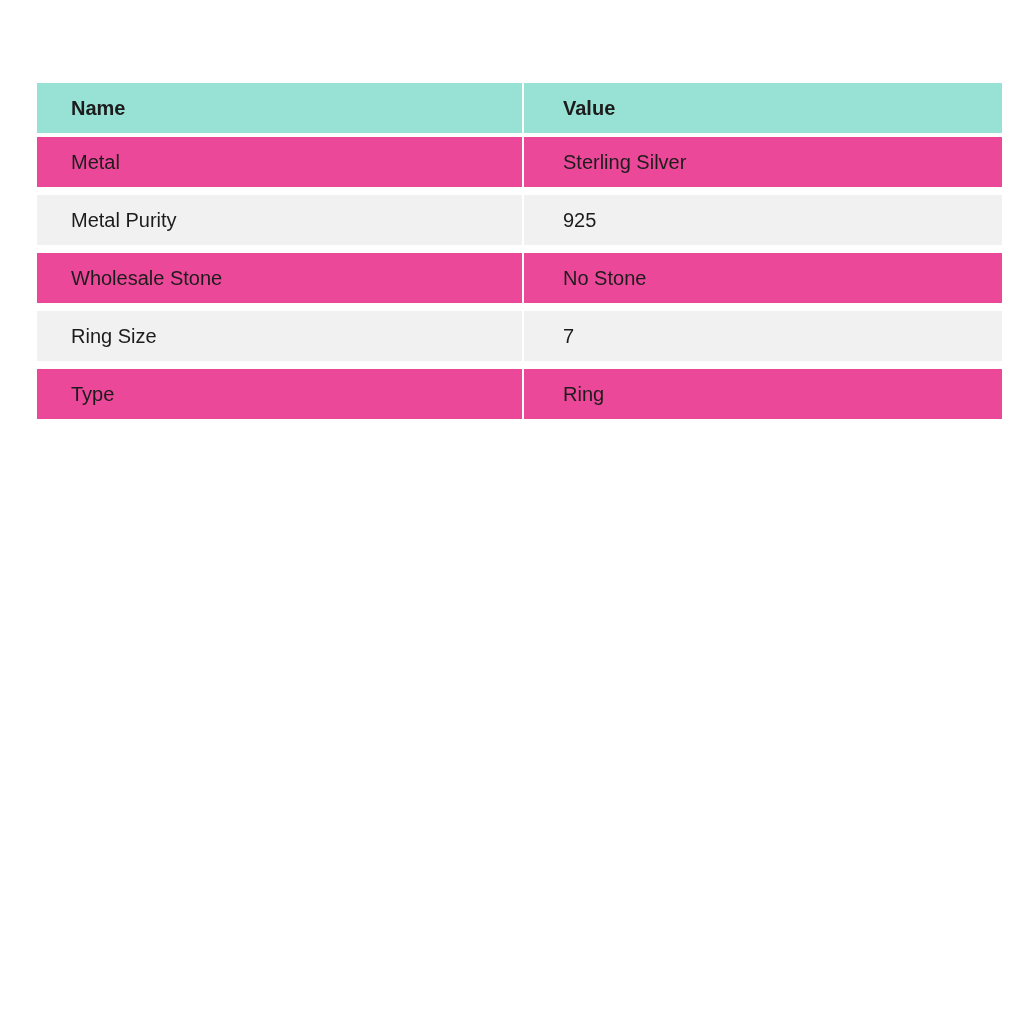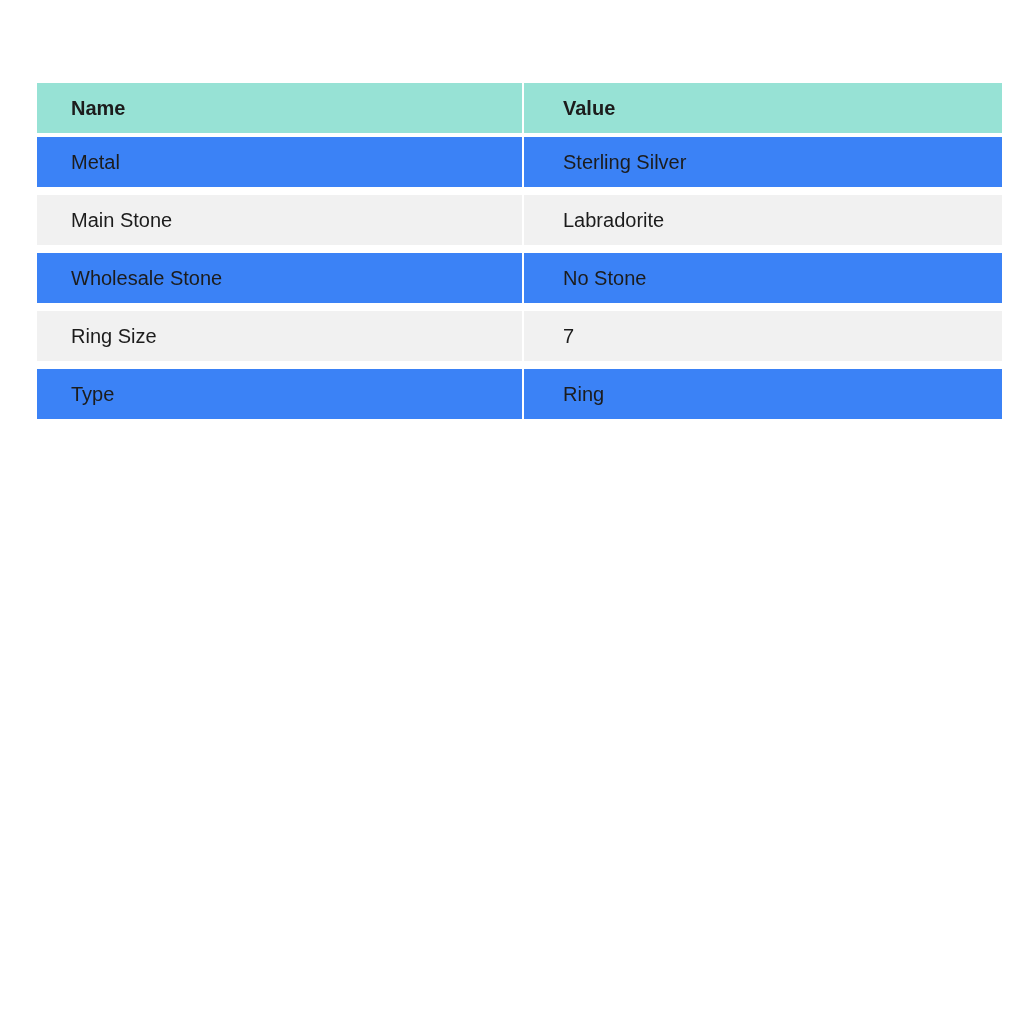--- a/index.html
+++ b/index.html
@@ -41,21 +41,21 @@
     background: var(--header-bg, #97e2d5);
     font-weight: 700;
     color: var(--text-color, #1c1c1c);
   }
   thead th:first-child { border-right: 2px solid var(--divider-color, #ffffff); margin-left: 8px; }
   th:first-child, td:first-child { padding-left: 34px; }
   th:last-child,  td:last-child  { padding-left: 39px; }
   tbody td {
     height: 58px;
     font-weight: 400;
-    background: #3b82f6;
+    background: #ec4899;
     border-top: 4px solid var(--divider-color, #ffffff);
     border-bottom: 4px solid var(--divider-color, #ffffff);
   }
   tbody td:first-child { border-right: 2px solid var(--divider-color, #ffffff); }
   tbody tr:nth-child(even) td { background: var(--row-alt-bg, #f1f1f1); }
 </style>
 </head>
 <body>
 
 <div class="table-wrap">
@@ -69,22 +69,22 @@
         <th>Name</th>
         <th>Value</th>
       </tr>
     </thead>
     <tbody id="table-body">
         <tr>
           <td>Metal</td>
           <td>Sterling Silver</td>
         </tr>
         <tr>
-          <td>Main Stone</td>
-          <td>Labradorite</td>
+          <td>Metal Purity</td>
+          <td>925</td>
         </tr>
         <tr>
           <td>Wholesale Stone</td>
           <td>No Stone</td>
         </tr>
         <tr>
           <td>Ring Size</td>
           <td>7</td>
         </tr>
         <tr>

